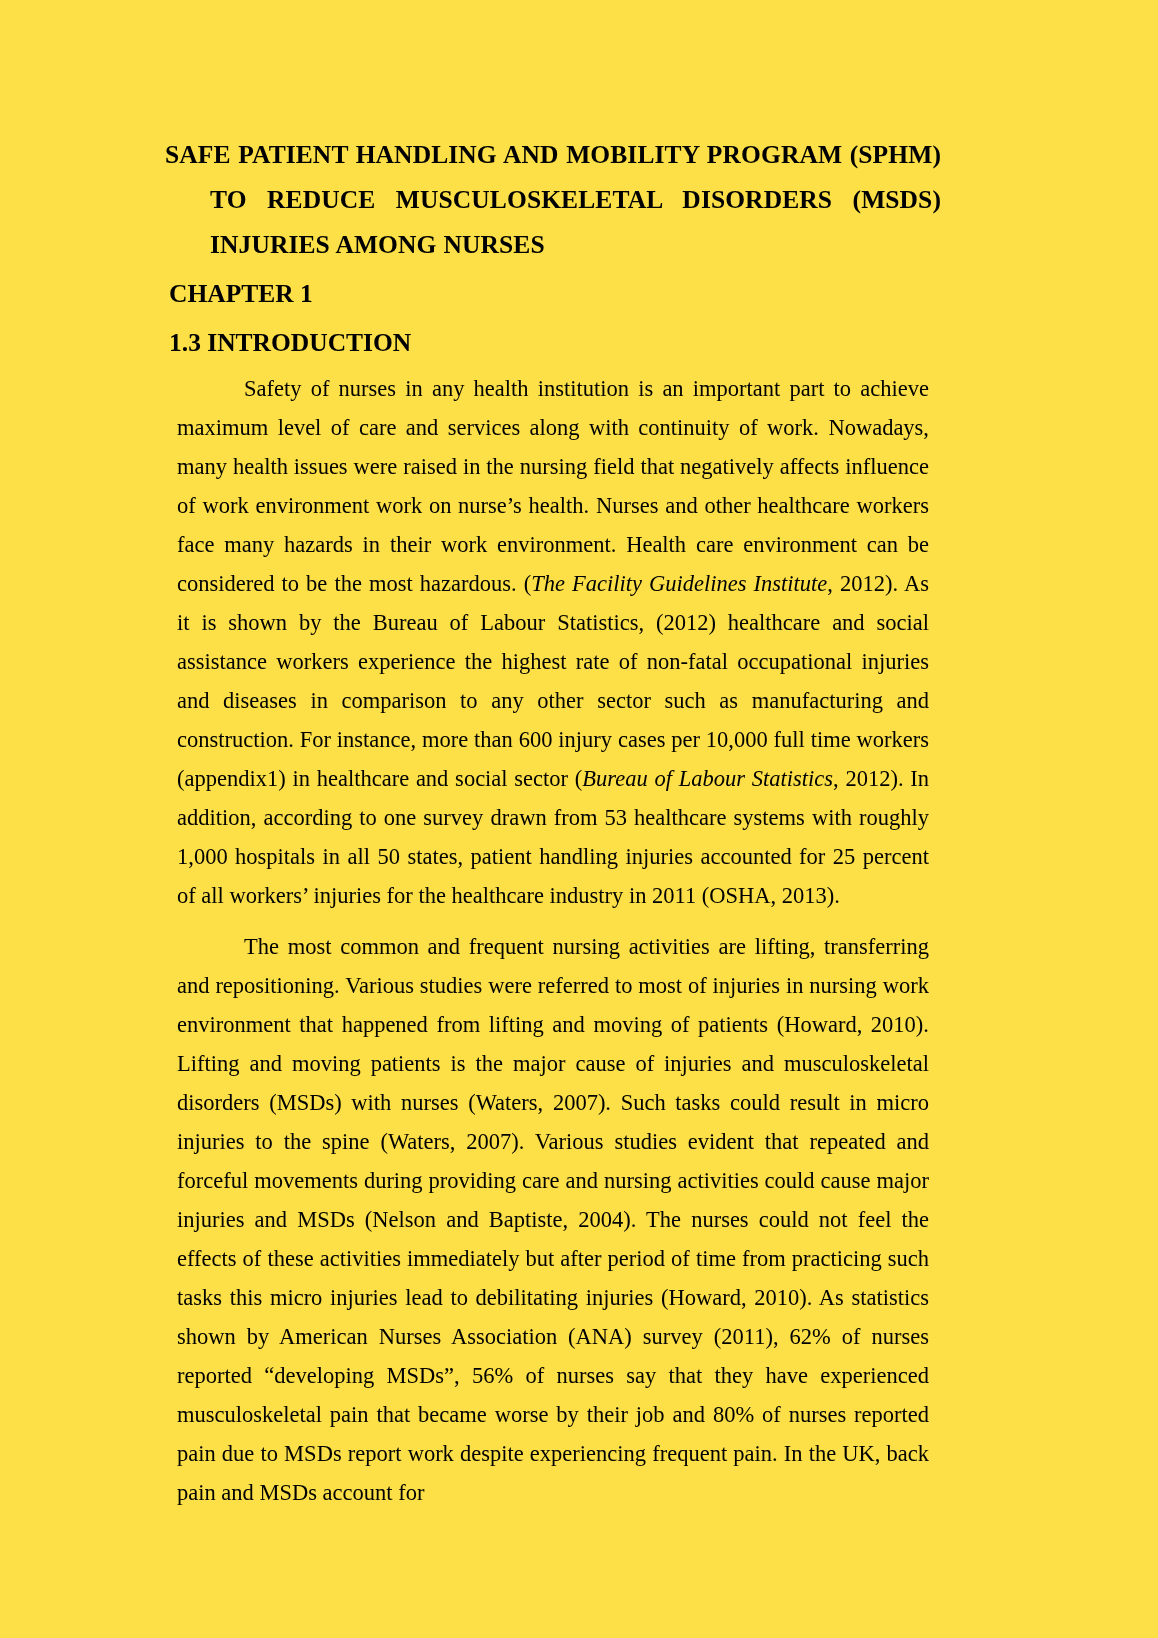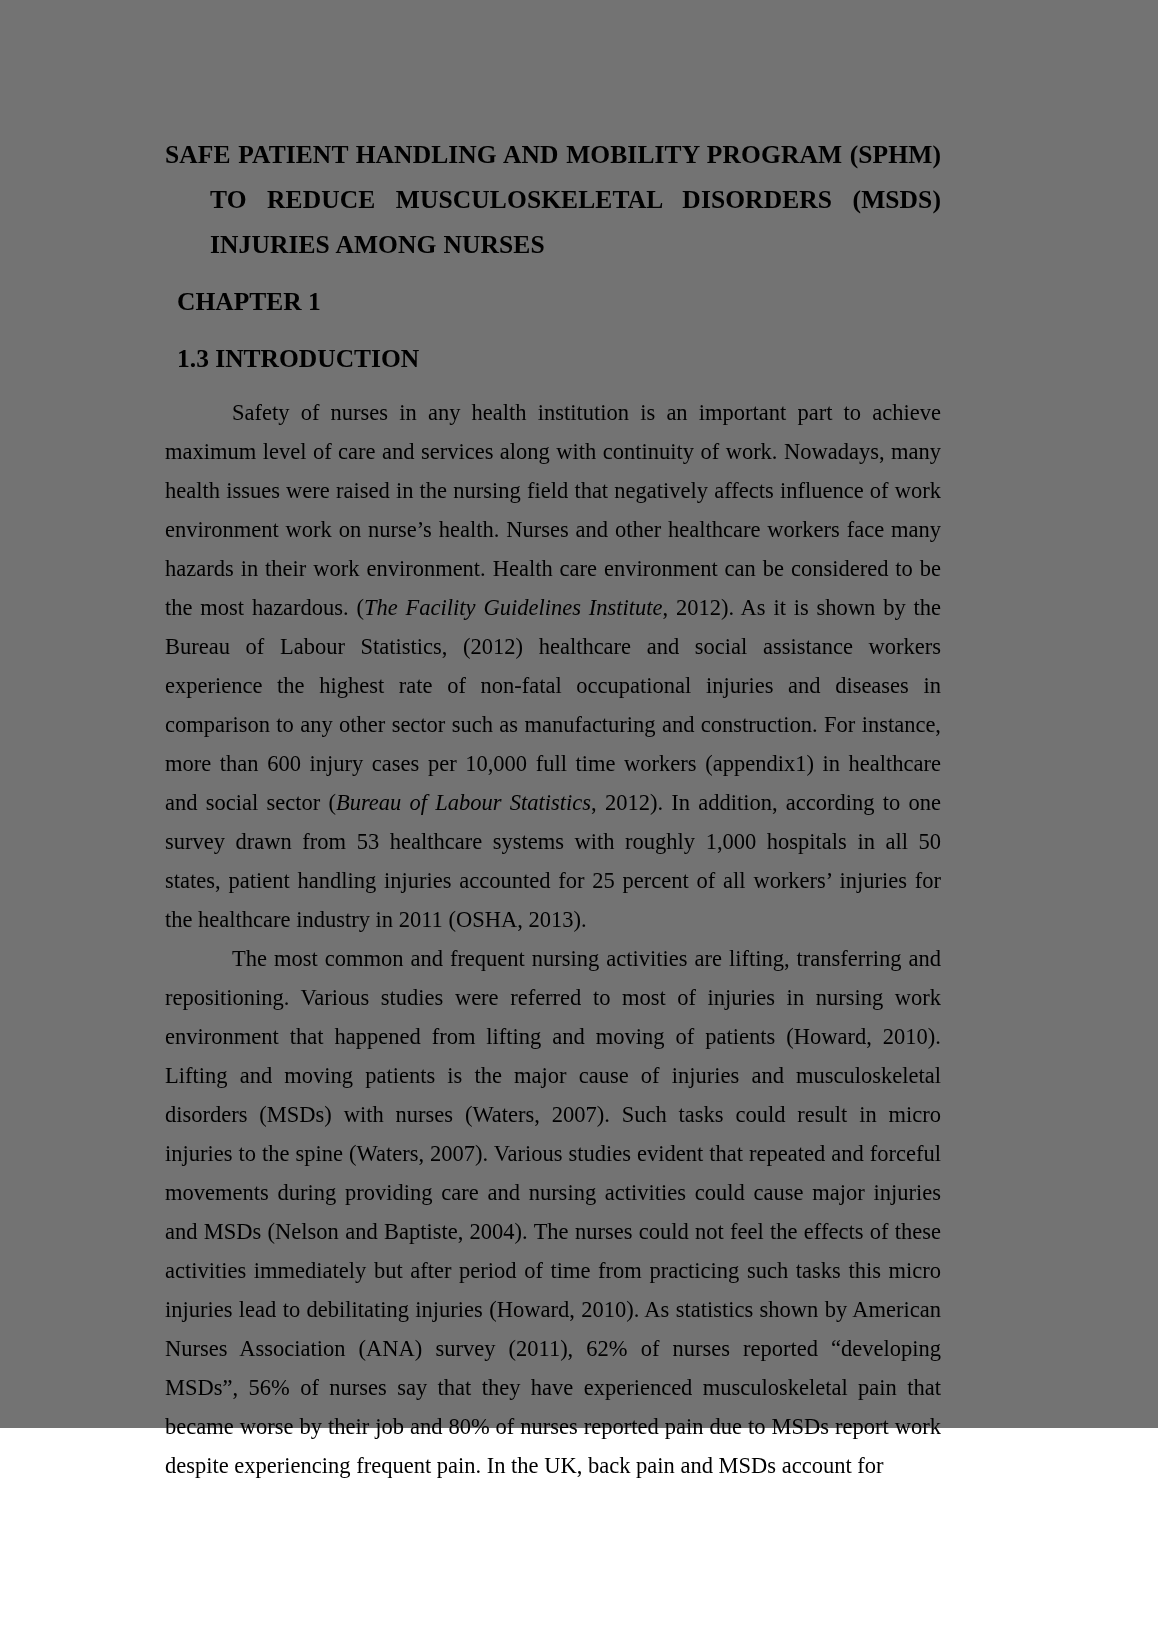--- a/index.html
+++ b/index.html
@@ -10,22 +10,22 @@
   body {
     width: 1158px;
     height: 1638px;
     font-family: "Liberation Serif", "DejaVu Serif", serif;
     color: #000000;
     overflow: hidden;
   }
   .page {
     position: relative;
     width: 1158px;
-    height: 1428px;
-    background: #737373;
+    height: 1638px;
+    background: #fde047;
     box-sizing: border-box;
   }
   .content {
     position: absolute;
     left: 165px;
     top: 132px;
     width: 776px;
   }
   .doc-title {
     font-size: 25.5px;
@@ -36,29 +36,29 @@
     margin: 0 0 0 0;
     padding-left: 45px;
     text-indent: -45px;
     letter-spacing: 0.1px;
     word-spacing: 0.5px;
   }
   .heading {
     font-size: 25.5px;
     font-weight: bold;
     line-height: 45px;
-    margin: 12px;
+    margin: 4px;
     text-align: left;
   }
   .body-par {
     font-size: 22.5px;
     line-height: 39px;
     text-align: justify;
     text-align-last: left;
-    margin: 0;
+    margin: 12px;
     text-indent: 67px;
     hyphens: none;
     -webkit-hyphens: none;
   }
   .body-par.first {
     margin-top: 3px;
   }
   .body-par em {
     font-style: italic;
   }

